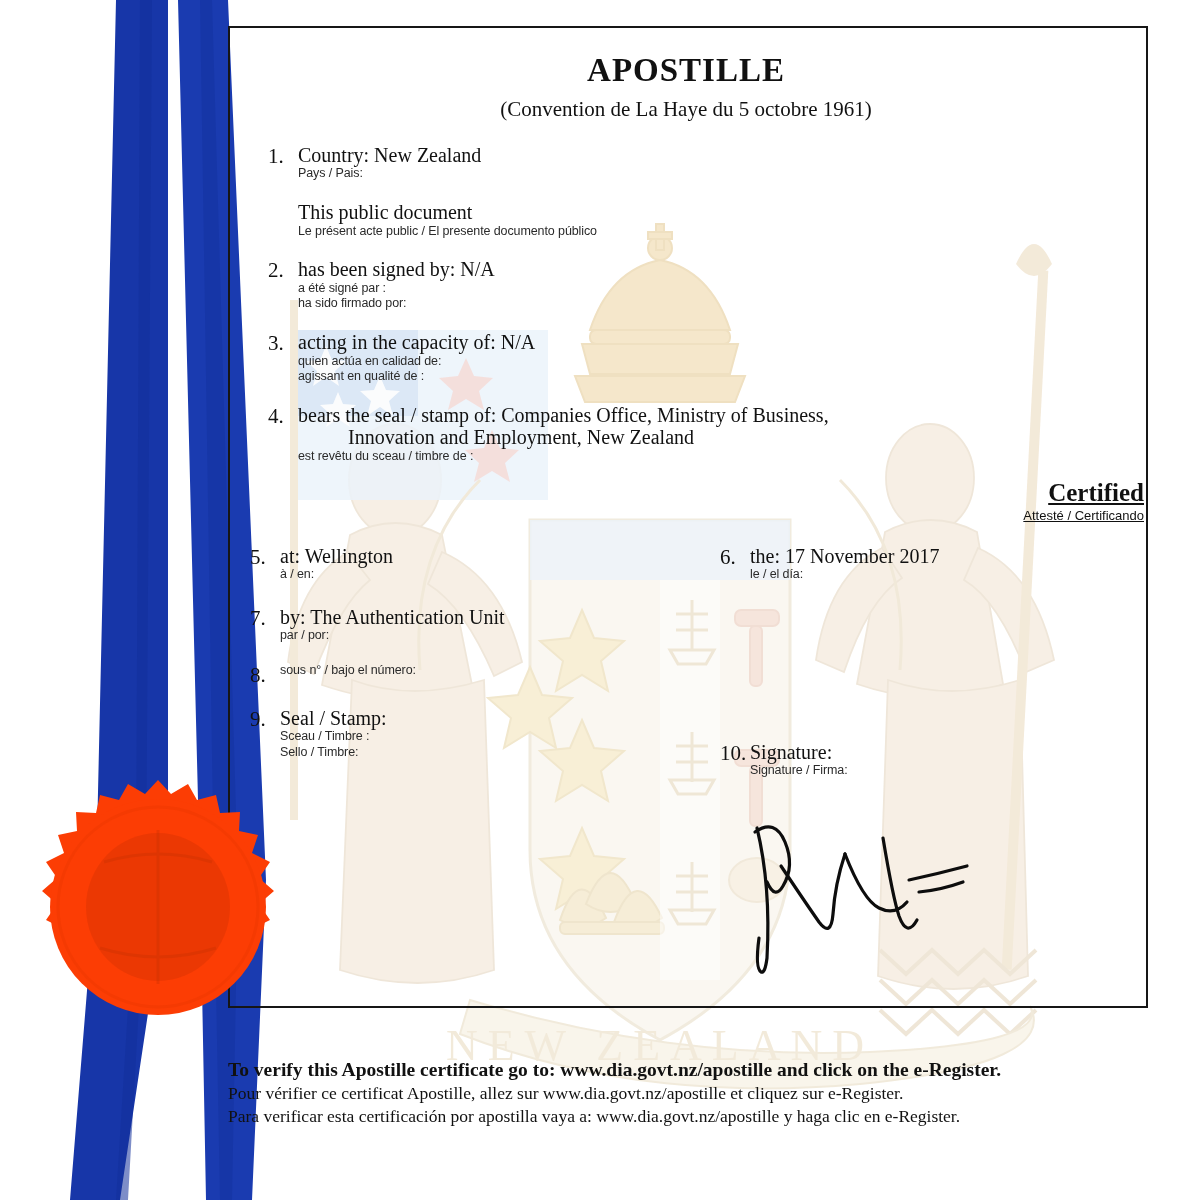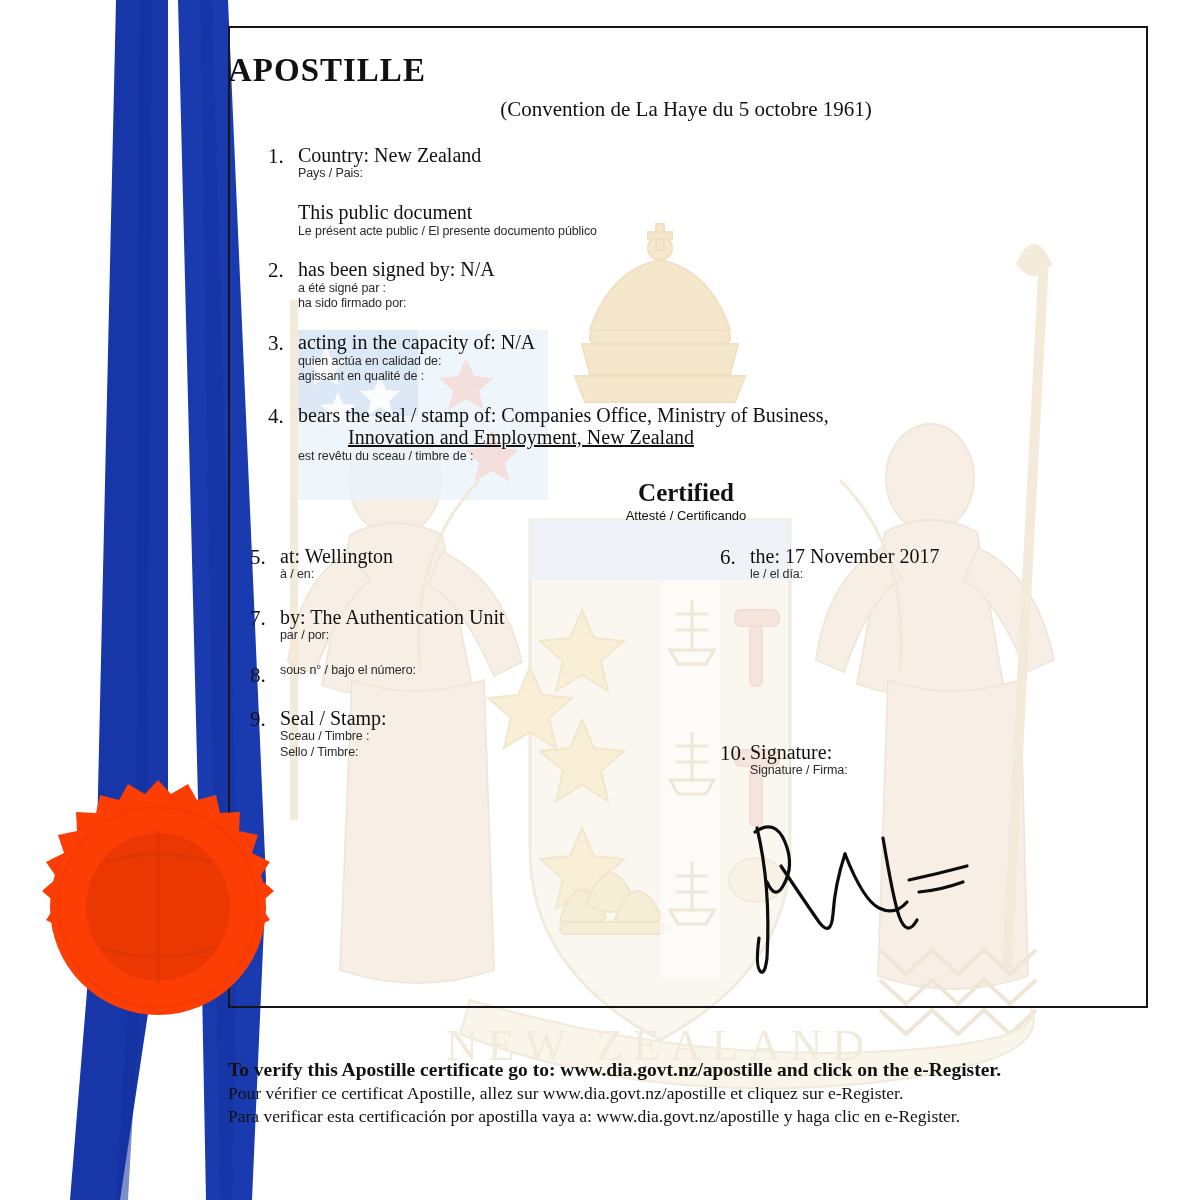--- a/index.html
+++ b/index.html
@@ -50,21 +50,21 @@
   .cert-inner {
     position: absolute;
     left: 228px;
     top: 26px;
     width: 916px;
     height: 978px;
     z-index: 5;
   }
 
   .title {
-    text-align: left;
+    text-align: center;
     font-size: 33px;
     font-weight: bold;
     letter-spacing: 1px;
     margin-top: 26px;
     font-family: "Liberation Serif", serif;
   }
   .subtitle {
     text-align: center;
     font-size: 21px;
     margin-top: 8px;
@@ -92,35 +92,35 @@
   }
   .body-col {
     flex: 1 1 auto;
   }
   .main-line {
     font-size: 20px;
     line-height: 1.12;
   }
   .main-line.cont {
     padding-left: 50px;
-    text-decoration: underline;
   }
   .sub-line {
     font-size: 12.5px;
     line-height: 1.26;
     color: #2a2a2a;
     font-family: "Liberation Sans", sans-serif;
     letter-spacing: -0.1px;
   }
   .gap-16 { height: 16px; }
   .gap-20 { height: 20px; }
 
   .certified {
-    text-align: center;
+    text-align: right;
     margin-top: 14px;
+    text-decoration: underline;
   }
   .certified .big {
     font-size: 25px;
     font-weight: bold;
   }
   .certified .small {
     font-size: 13px;
     font-family: "Liberation Sans", sans-serif;
     margin-top: 1px;
   }

